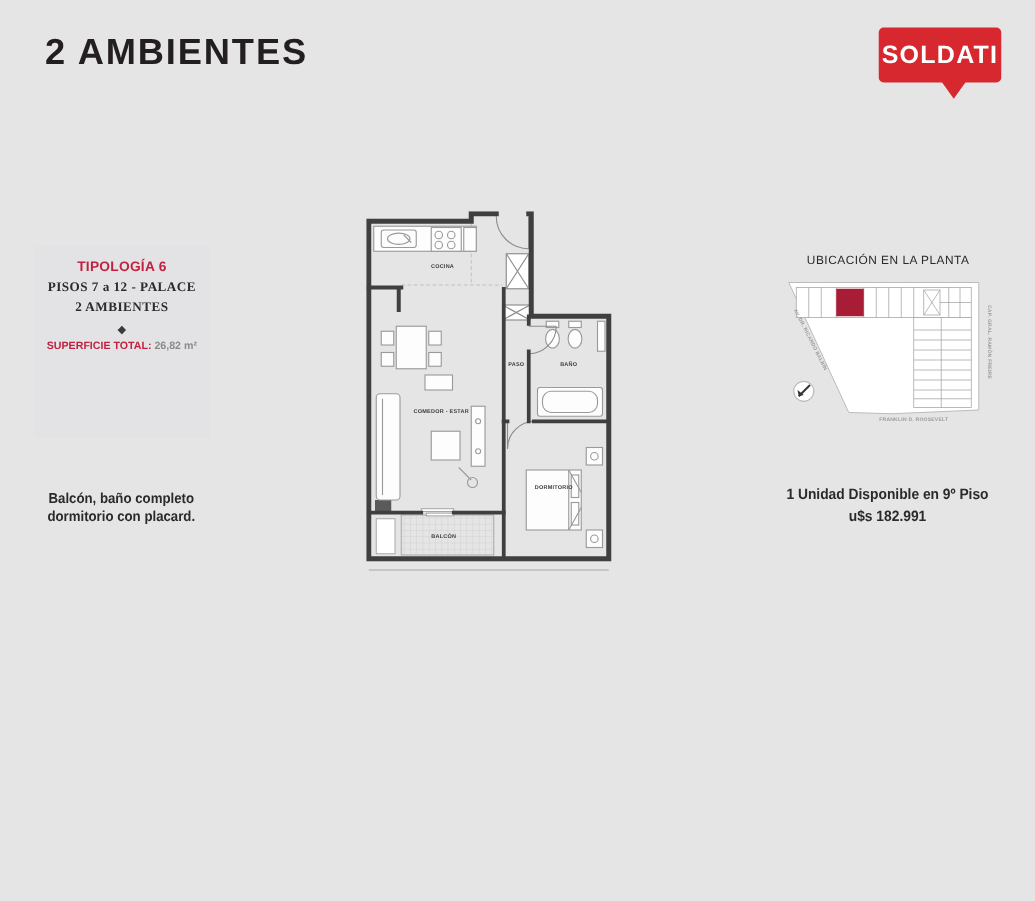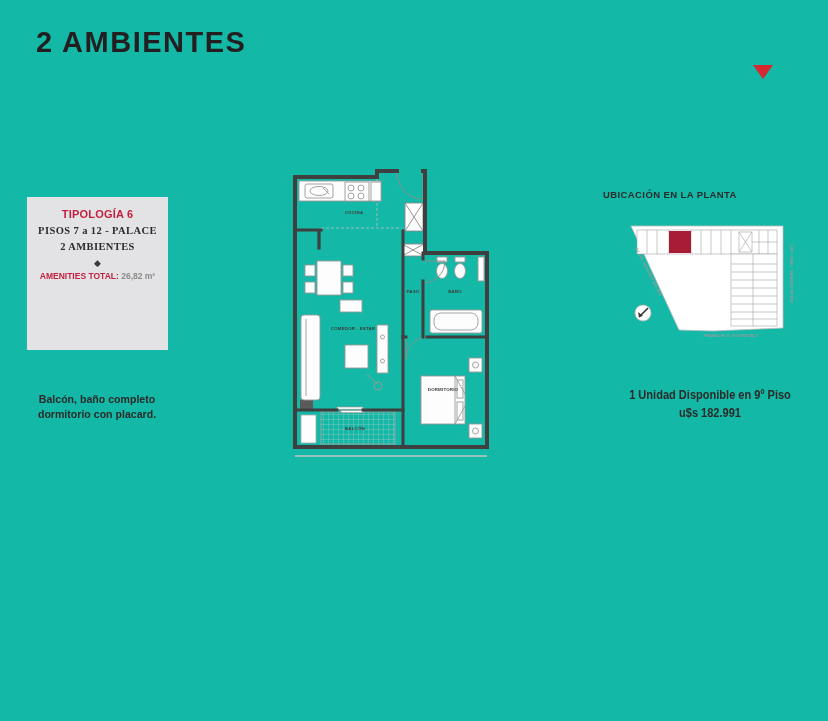--- a/index.html
+++ b/index.html
@@ -1,16 +1,16 @@
 <!DOCTYPE html>
 <html><head>
 <meta charset="utf-8">
 <style>
   html,body{margin:0;padding:0;background:#fff;}
-  #page{position:relative;width:828px;height:721px;background:#14b8a6;overflow:hidden;
+  #page{position:relative;width:828px;height:721px;background:#e5e5e5;overflow:hidden;
         font-family:"Liberation Sans",sans-serif;color:#231f20;}
 
   
   #main-title{position:absolute;left:36px;top:26px;font-size:29px;font-weight:800;
               letter-spacing:1.5px;color:#231f20;}
   #logo{position:absolute;left:703px;top:22px;width:98px;height:44px;background:#d7282f;
         border-radius:4px;display:flex;align-items:center;justify-content:center;}
   #logo .logo-text{color:#fff;font-weight:800;font-size:20px;letter-spacing:1px;}
   #logo-tail{position:absolute;left:753px;top:65px;width:0;height:0;
              border-left:10px solid transparent;border-right:10px solid transparent;
@@ -32,47 +32,50 @@
 
   
   #description{position:absolute;left:17px;top:392px;width:160px;text-align:center;
                font-weight:700;font-size:11.5px;line-height:15px;color:#2a2a2a;
                white-space:pre-line;transform:scaleX(.92);transform-origin:center;}
 
   
   #floorplan{position:absolute;left:293px;top:169px;width:197px;height:292px;}
 
   
-  #location-title{position:absolute;left:603px;top:189px;width:215px;
-                  font-size:9.5px;font-weight:700;letter-spacing:.4px;color:#2a2a2a;}
+  #location-title{position:absolute;left:603px;top:203px;width:215px;text-align:center;
+                  font-size:9.5px;font-weight:400;letter-spacing:.4px;color:#2a2a2a;}
   #siteplan{position:absolute;left:613px;top:214px;width:195px;height:125px;}
   #availability{position:absolute;left:600px;top:386px;width:220px;text-align:center;
                 font-weight:700;font-size:12px;line-height:18px;color:#2a2a2a;
                 white-space:pre-line;transform:scaleX(.92);transform-origin:center;}
 
   svg text{font-family:"Liberation Sans",sans-serif;}
   .plan-label{font-size:4.4px;font-weight:700;fill:#3b3b3b;letter-spacing:.2px;}
   .street-label{font-size:4px;font-weight:700;fill:#9b9b9b;letter-spacing:.2px;}
 </style>
 </head>
 <body>
 
 <div id="page">
 
   <div id="main-title">2 AMBIENTES</div>
 
+  <div id="logo">
+    <span class="logo-text">SOLDATI</span>
+  </div>
   <div id="logo-tail"></div>
 
   <div id="typology-card">
     <div class="card-title">TIPOLOGÍA 6</div>
     <div class="card-serif">PISOS 7 a 12 - PALACE</div>
     <div class="card-serif">2 AMBIENTES</div>
     <div class="card-diamond">◆</div>
     <div class="card-total">
-      <span>AMENITIES TOTAL:</span>
+      <span>SUPERFICIE TOTAL:</span>
       <span class="val">26,82 m²</span>
     </div>
   </div>
 
   <div id="description">Balcón, baño completo
 dormitorio con placard.</div>
 
   <svg id="floorplan" viewBox="0 0 197 292">
 
     <g stroke="#c0c0c0" stroke-width="0.8" stroke-dasharray="3,2">

